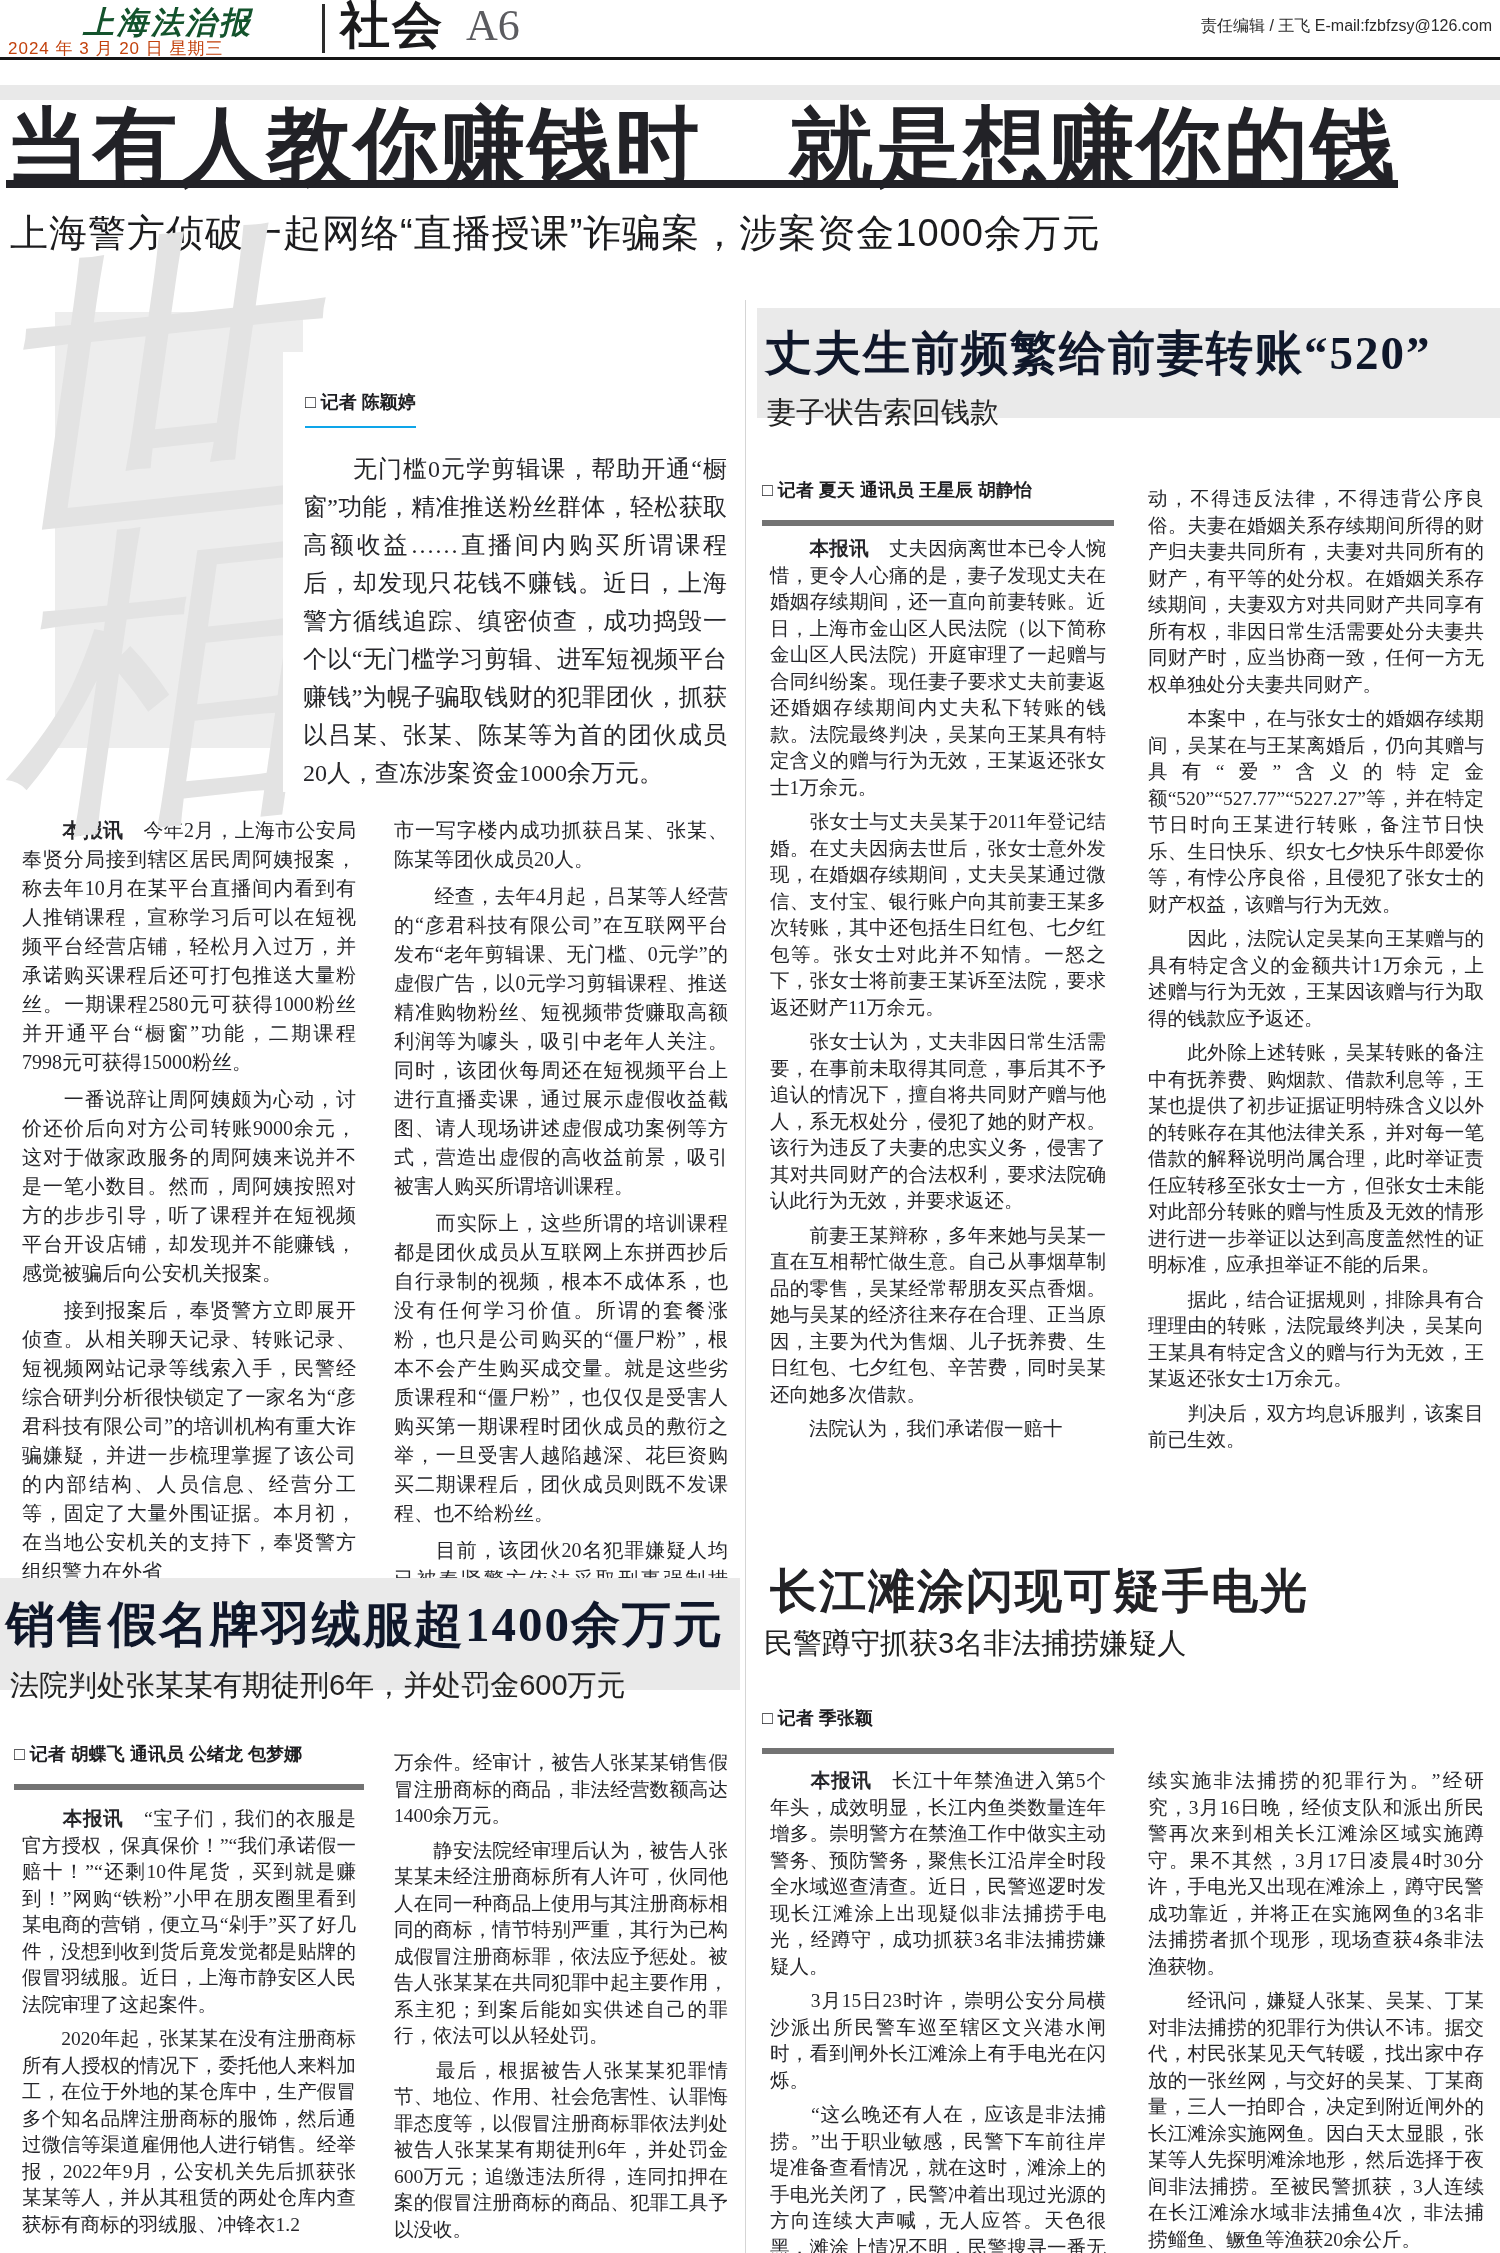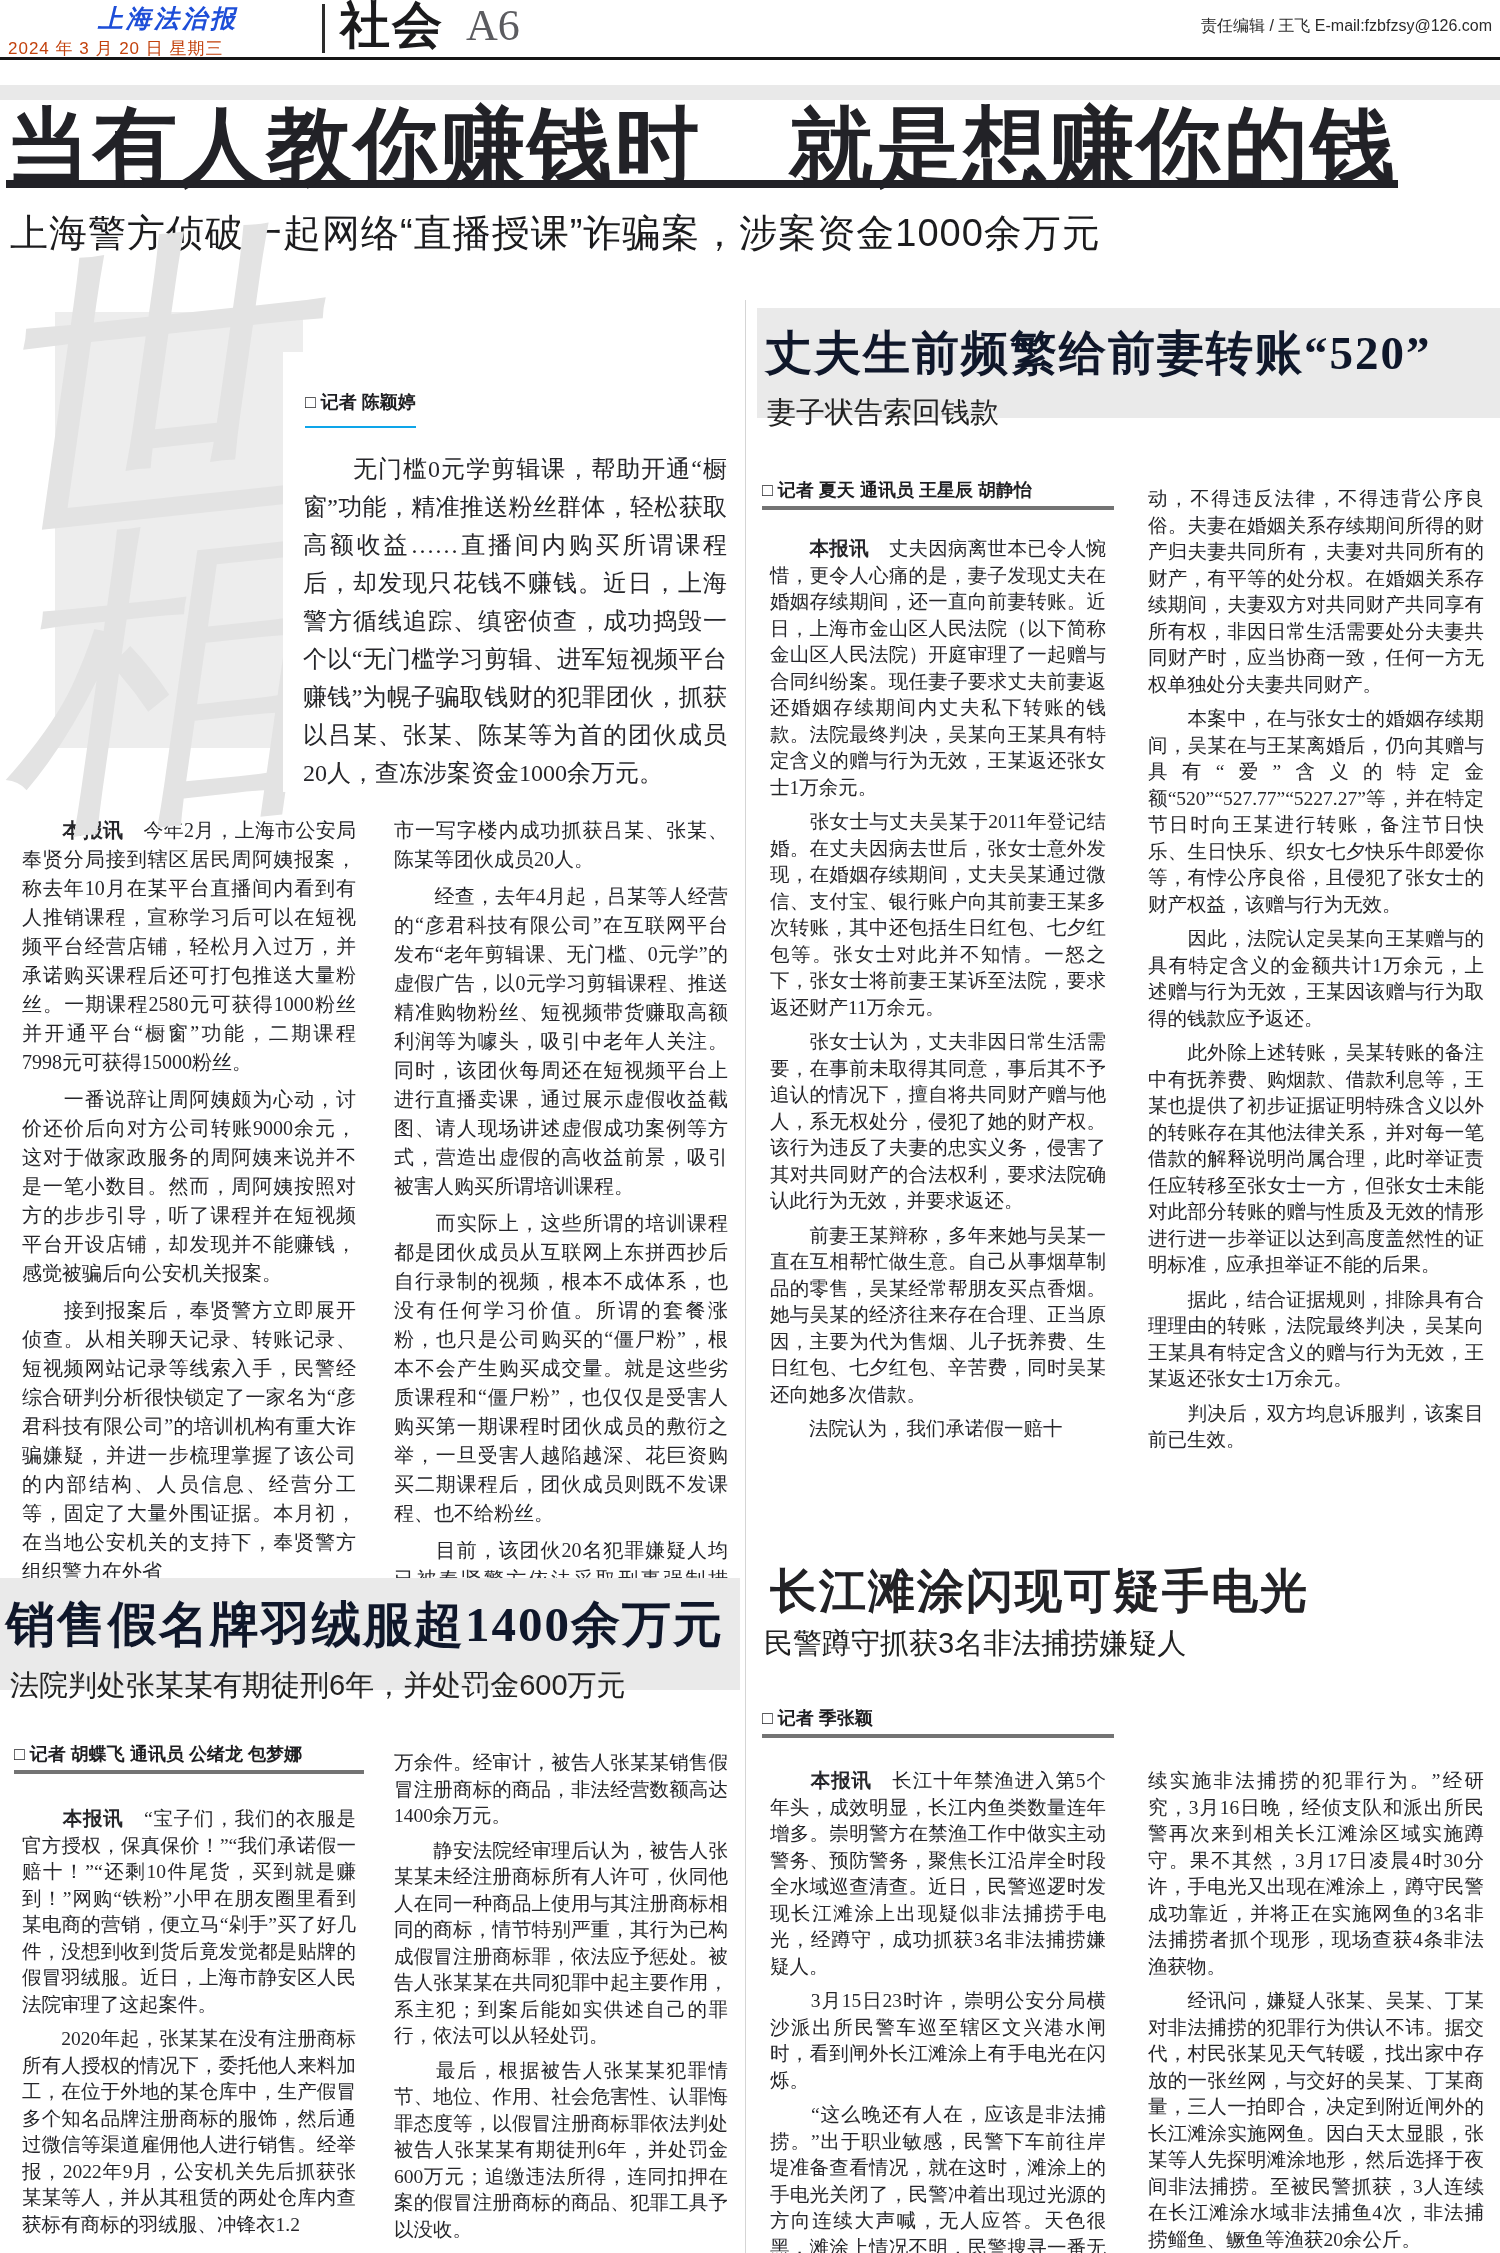--- a/index.html
+++ b/index.html
@@ -1,22 +1,22 @@
 <!DOCTYPE html>
 <html><head>
 <meta charset="utf-8">
 <style>
   html,body{margin:0;padding:0;background:#ffffff;}
   .page{position:relative;width:1500px;height:2253px;background:#fff;overflow:hidden;
         font-family:"Liberation Serif","DejaVu Serif",serif;color:#26262a;}
   .abs{position:absolute;}
 
   
-  #logo{left:28px;top:2px;width:280px;text-align:center;font-size:25px;font-weight:700;
-        font-style:italic;letter-spacing:3px;color:#1d4ed8;}
+  #logo{left:28px;top:2px;width:280px;text-align:center;font-size:31px;font-weight:700;
+        font-style:italic;letter-spacing:3px;color:#14532d;}
   #dateline{left:8px;top:37px;width:320px;font-family:"Liberation Sans","DejaVu Sans",sans-serif;
         font-size:17px;letter-spacing:1px;color:#c2410c;}
   #mast-divider{left:322px;top:4px;width:3px;height:49px;background:#2c2c2c;}
   #section{left:340px;top:-8px;font-size:50px;font-weight:800;letter-spacing:2px;
         font-family:"Liberation Sans","DejaVu Sans",sans-serif;color:#1b1b1d;}
   #pageno{left:466px;top:0px;font-size:44px;color:#5c5c60;}
   #editor{right:8px;top:16px;font-size:16px;color:#2a2a2a;
         font-family:"Liberation Sans","DejaVu Sans",sans-serif;}
   #rule-top{left:0;top:57px;width:1500px;height:3px;background:#161616;}
   #gray-band{left:0;top:85px;width:1500px;height:15px;background:#e9e9e9;}
@@ -49,21 +49,21 @@
   .body-main p{font-size:20px;line-height:29px;}
   .body-sm p{font-size:19.5px;line-height:26.5px;}
   #m-col1{left:14px;top:808px;width:350px;}
   #m-col2{left:386px;top:808px;width:350px;}
 
   
   .story-box{background:#eaeaea;}
   .story-box h2{margin:14px 0 0 8px;font-size:47px;font-weight:700;letter-spacing:2px;color:#0f172a;}
   .story-box .ssub, .plain-sub{font-family:"Liberation Sans","DejaVu Sans",sans-serif;
         font-size:29px;font-weight:500;color:#222;margin:8px 0 0 10px;}
-  .col-byline{display:block;border-bottom:4px solid #737373;padding-bottom:4px;}
+  .col-byline{display:block;border-bottom:6px solid #737373;padding-bottom:18px;}
 
   #s1-box{left:757px;top:308px;width:743px;height:110px;}
   #s1-byline{left:762px;top:478px;width:352px;}
   #s1-col1{left:762px;top:528px;width:352px;}
   #s1-col2{left:1140px;top:478px;width:352px;}
 
   #s2-box{left:0;top:1578px;width:740px;height:112px;}
   #s2-box h2{font-size:49px;margin-left:6px;}
   #s2-byline{left:14px;top:1742px;width:350px;}
   #s2-col1{left:14px;top:1798px;width:350px;}

